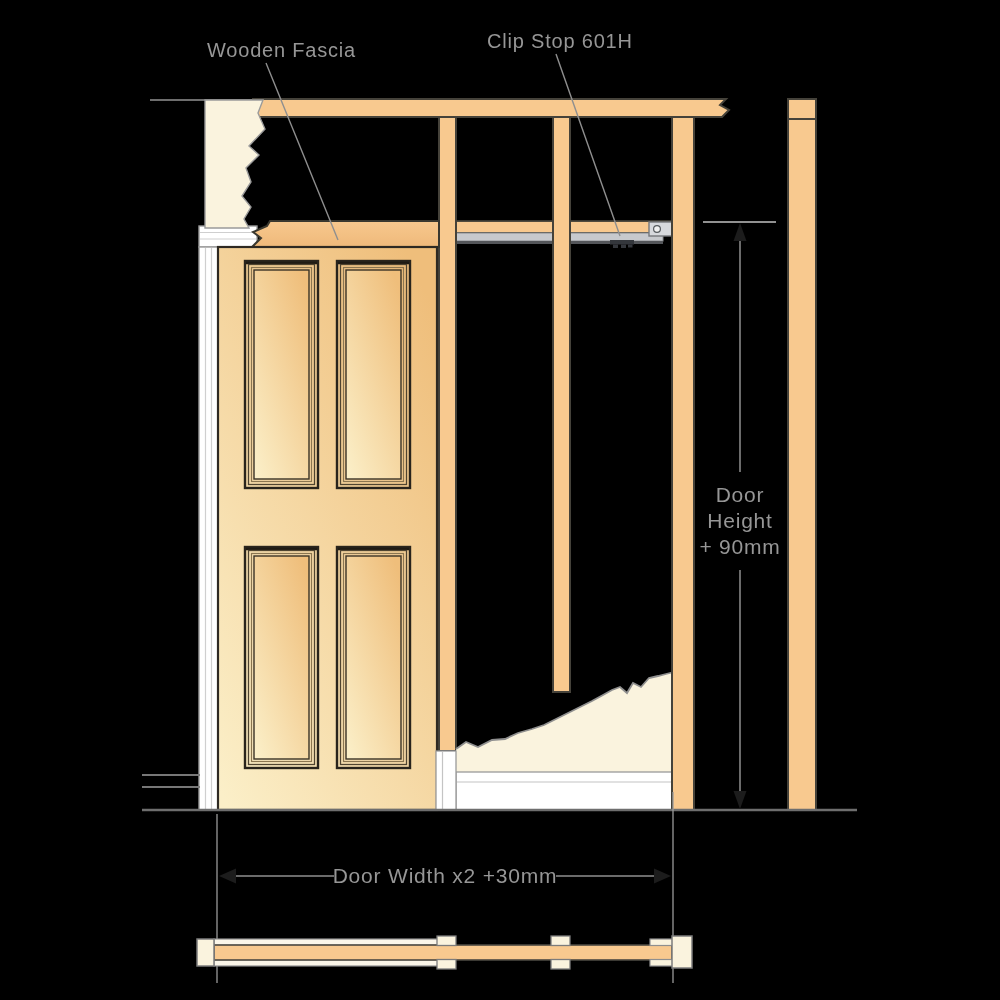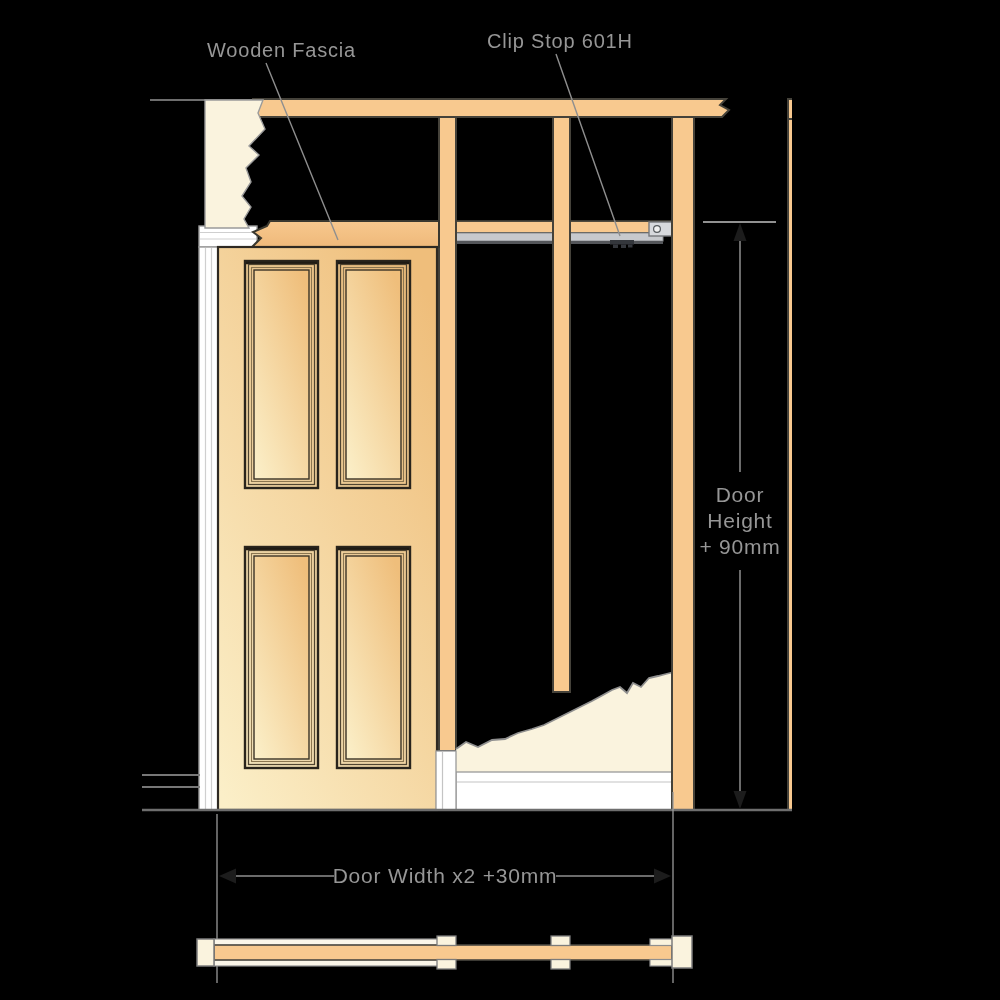--- a/index.html
+++ b/index.html
@@ -1,16 +1,16 @@
 <!DOCTYPE html>
 <html><head>
 <meta charset="utf-8">
 <style>
   html,body{margin:0;padding:0;background:#000;}
-  .stage{position:relative;width:792px;height:1000px;background:#000;overflow:hidden;}
+  .stage{position:relative;width:1000px;height:1000px;background:#000;overflow:hidden;}
   svg{position:absolute;left:0;top:0;}
   text{font-family:"Liberation Sans","DejaVu Sans",sans-serif;letter-spacing:0.8px;}
   .lbl{font-size:20px;}
   .dim{font-size:21px;}
 </style>
 </head>
 <body>
 
 <div class="stage">
 <svg width="1000" height="1000" viewBox="0 0 1000 1000">

